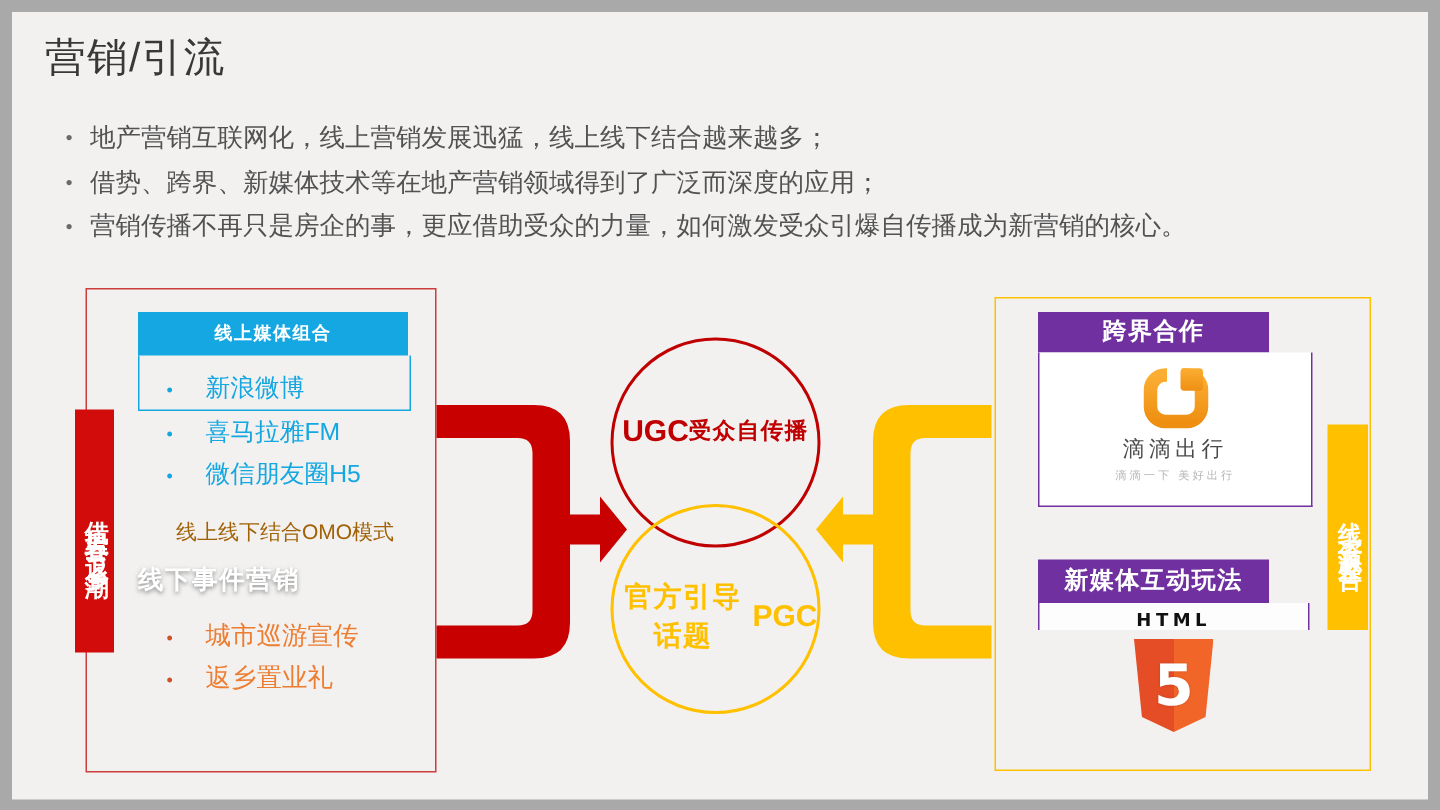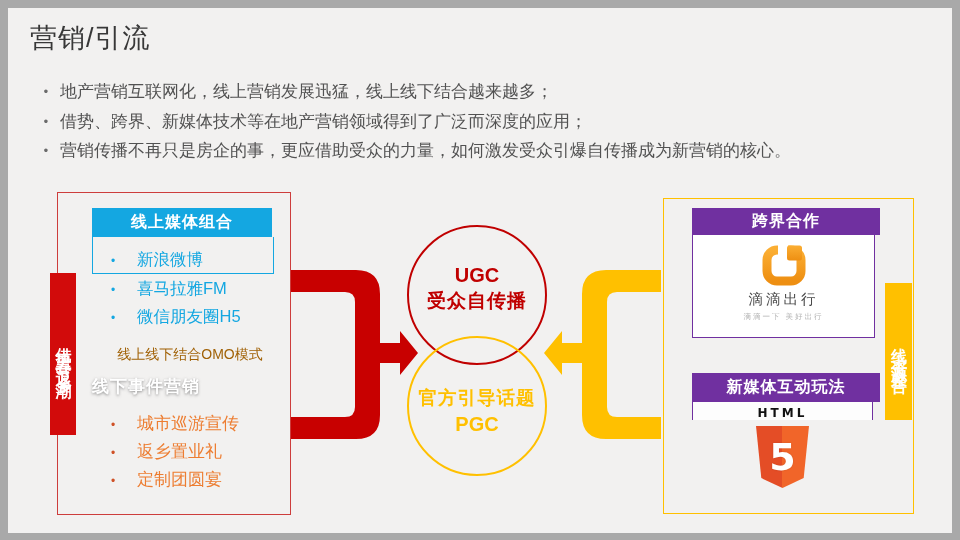--- a/index.html
+++ b/index.html
@@ -39,21 +39,21 @@
     color:#fff;font-weight:bold;z-index:5;
   }
   .left-banner{
     left:42px;top:265px;width:26px;height:162px;
     background:var(--banner_red,#d20b0b);
     font-size:16px;letter-spacing:6px;padding-top:2px;box-sizing:border-box;
   }
   .online-header{
     left:84px;top:200px;width:180px;height:29px;
     background:var(--blue,#14a7e1);
-    color:#fff;font-size:16px;font-weight:bold;
+    color:#fff;font-size:12px;font-weight:bold;
     display:flex;align-items:center;justify-content:center;letter-spacing:1px;
   }
   .online-outline{
     left:84px;top:229px;width:180px;height:36px;
     border:1px solid var(--blue,#14a7e1);border-top:none;
   }
   .media-list{left:96px;top:237px;width:190px;list-style:none;margin:0;padding:0;}
   .media-list li{height:28.7px;line-height:28.7px;font-size:16.5px;color:var(--blue,#14a7e1);white-space:nowrap;}
   .media-list li .dot{display:inline-block;width:26px;text-align:left;padding-left:7px;font-size:12px;}
   .omo-note{
@@ -64,51 +64,51 @@
     left:84px;top:367px;width:196px;text-align:left;
     font-size:17px;font-weight:bold;color:#ffffff;
     text-shadow:0 1px 3px rgba(110,110,110,.75);letter-spacing:1px;
   }
   .offline-list{left:96px;top:402px;width:190px;list-style:none;margin:0;padding:0;}
   .offline-list li{height:28px;line-height:28px;font-size:17px;color:var(--orange,#ed7d31);white-space:nowrap;}
   .offline-list li .dot{display:inline-block;width:26px;text-align:left;padding-left:7px;font-size:12px;color:#cf5126;}
 
   
   .circle{
-    border-radius:50%;display:flex;flex-direction:column;
+    border-radius:50%;display:flex;flex-direction:row;
     align-items:center;justify-content:center;text-align:center;
     font-weight:bold;background:transparent;
   }
   .ugc-circle{
     left:399px;top:217px;width:140px;height:140px;
     border:2.5px solid var(--red,#c00000);color:var(--red,#c00000);
     padding-bottom:14px;box-sizing:border-box;
   }
   .ugc-circle .l1{font-size:20px;line-height:26px;}
-  .ugc-circle .l2{font-size:19px;line-height:26px;letter-spacing:1px;}
+  .ugc-circle .l2{font-size:15px;line-height:26px;letter-spacing:1px;}
   .pgc-circle{
     left:399px;top:328px;width:140px;height:140px;
     border:2.5px solid var(--yellow,#ffc000);color:var(--yellow,#ffc000);
     padding-top:10px;box-sizing:border-box;
   }
   .pgc-circle .l1{font-size:18.5px;line-height:26px;letter-spacing:1px;}
   .pgc-circle .l2{font-size:20px;line-height:26px;}
 
   
   .right-box{
     left:655px;top:190px;width:249px;height:314px;
     border:1.5px solid var(--yellow,#ffc000);
   }
   .right-banner{
     left:877px;top:275px;width:27px;height:137px;
     background:var(--yellow,#ffc000);
     font-size:16px;letter-spacing:6px;padding-top:2px;box-sizing:border-box;
   }
   .purple-header{
-    width:188px;height:27px;background:var(--purple,#7030a0);
+    width:154px;height:27px;background:var(--purple,#7030a0);
     color:#fff;font-size:16px;font-weight:bold;
     display:flex;align-items:center;justify-content:center;letter-spacing:1px;
   }
   .crossover-header{left:684px;top:200px;}
   .newmedia-header{left:684px;top:365px;height:29px;}
   .didi-card{
     left:684px;top:227px;width:181px;height:102px;
     background:#ffffff;border:1px solid var(--purple,#7030a0);border-top:none;
     display:flex;flex-direction:column;align-items:center;text-align:right;
   }
@@ -159,21 +159,20 @@
   <ul class="abs media-list">
     <li><span class="dot">•</span><span>新浪微博</span></li>
     <li><span class="dot">•</span><span>喜马拉雅FM</span></li>
     <li><span class="dot">•</span><span>微信朋友圈H5</span></li>
   </ul>
   <div class="abs omo-note">线上线下结合OMO模式</div>
   <div class="abs offline-header">线下事件营销</div>
   <ul class="abs offline-list">
     <li><span class="dot">•</span><span>城市巡游宣传</span></li>
     <li><span class="dot">•</span><span>返乡置业礼</span></li>
-    <li><span class="dot">•</span><span>定制团圆宴</span></li>
   </ul>
 
   <svg class="abs arrows" width="944" height="525" viewBox="0 0 944 525">
     <path d="M283,262 H348 Q372,262 372,286 V335 H392 V323 L410,345 L392,367 V355 H372 V407 Q372,431 348,431 H283 V409 H337 Q347,409 347,399 V294 Q347,284 337,284 H283 Z" fill="#c80000"></path>
     <path d="M653,262 V284 H609 Q599,284 599,294 V399 Q599,409 609,409 H653 V431 H598 Q574,431 574,407 V355 H554 V367 L536,345 L554,323 V335 H574 V286 Q574,262 598,262 Z" fill="#ffc000"></path>
   </svg>
 
   <div class="abs circle ugc-circle">
     <div class="l1">UGC</div>
     <div class="l2">受众自传播</div>

